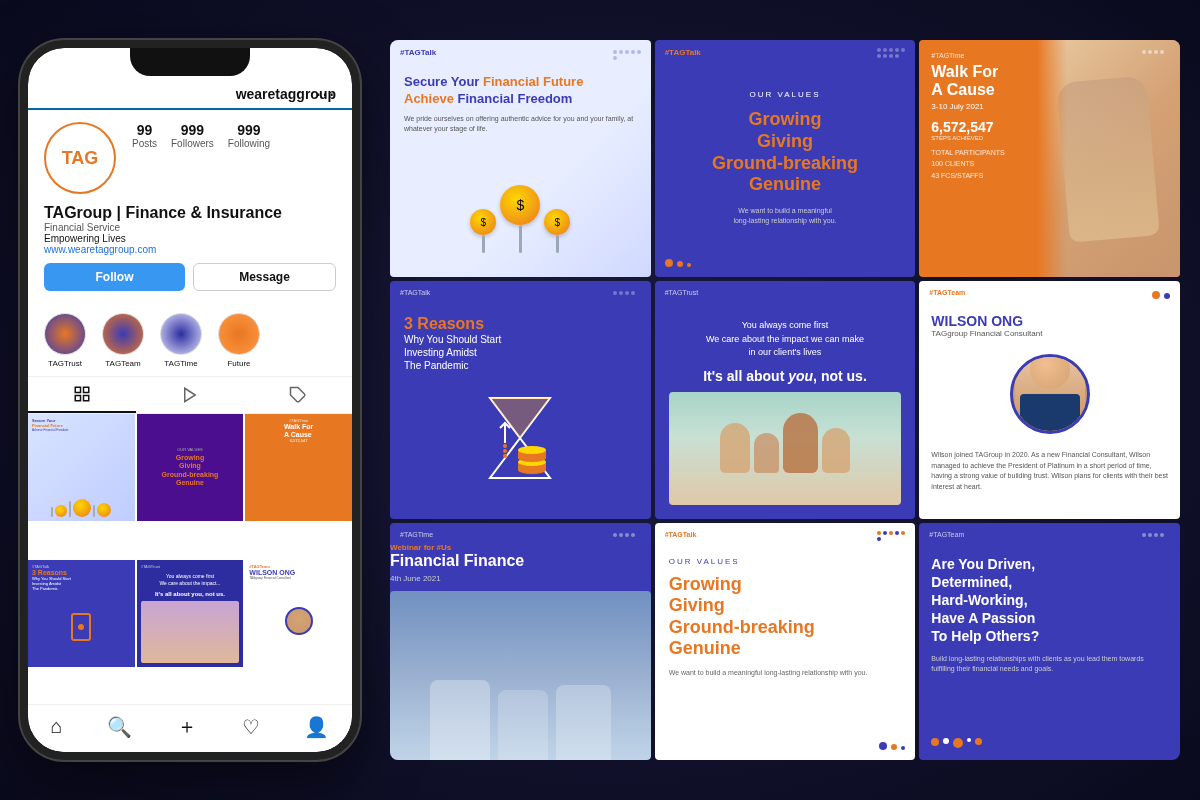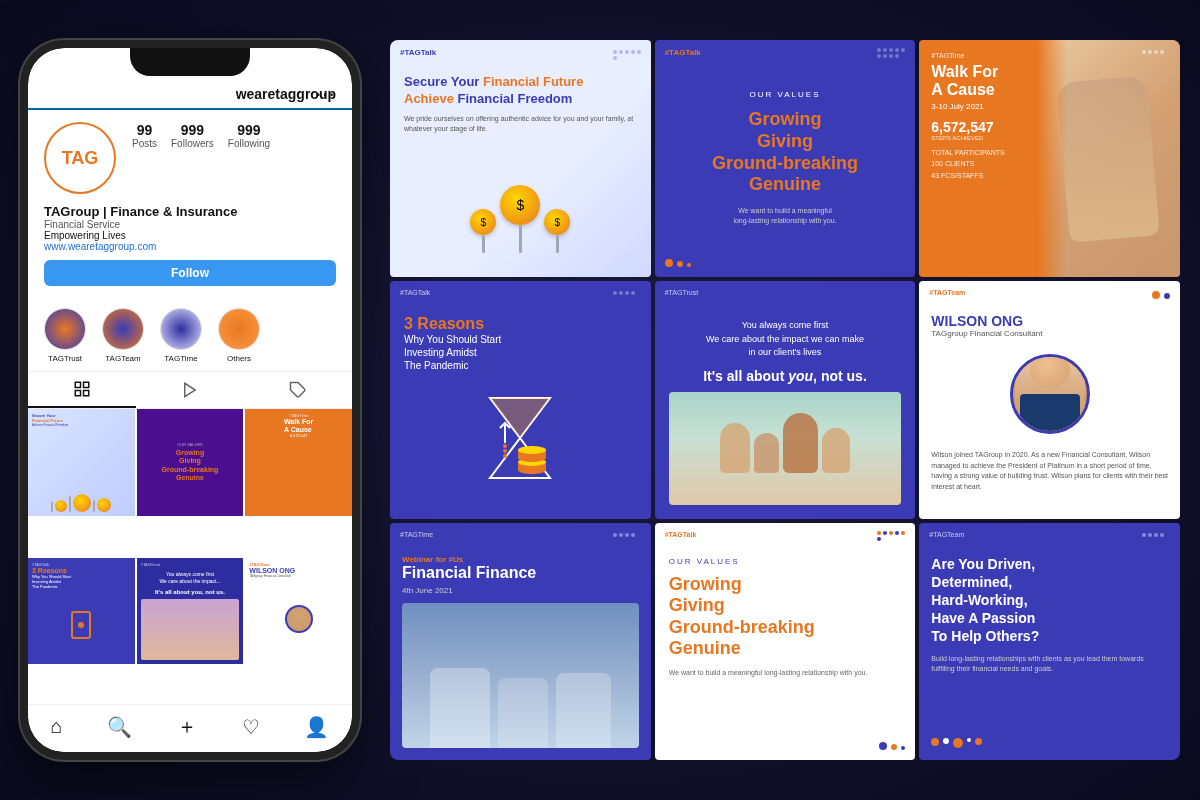--- a/index.html
+++ b/index.html
@@ -114,21 +114,21 @@
     }
     .ig-stat-label {
       font-size: 10px;
       color: #555;
     }
 
     .ig-bio {
       margin-bottom: 8px;
     }
     .ig-bio-name {
-      font-size: 13px;
+      font-size: 16px;
       font-weight: 700;
       color: #111;
     }
     .ig-bio-category {
       font-size: 10px;
       color: #555;
     }
     .ig-bio-tagline {
       font-size: 10px;
       color: #111;
@@ -388,21 +388,20 @@
       overflow: hidden;
       display: flex; align-items: flex-end; justify-content: center;
     }
     .post-6-desc { color: #555; font-size: 7px; line-height: 1.5; }
 
     
     .post-7 {
       background: #3b3bb5;
       display: flex;
       flex-direction: column;
-      padding: 12px;
       position: relative;
     }
     .post-7-tag { color: #fff; font-size: 7px; opacity: 0.7; position: absolute; top: 8px; left: 10px; }
     .post-7-label { color: #e87722; font-size: 8px; font-weight: 600; margin-top: 20px; }
     .post-7-title { color: #fff; font-size: 16px; font-weight: 800; }
     .post-7-date { color: #ccc; font-size: 8px; margin-top: 4px; }
     .post-7-people {
       flex: 1; margin-top: 8px; border-radius: 4px;
       background: linear-gradient(180deg, #a8c4e0, #7a9cbf);
       display: flex; align-items: flex-end; justify-content: center;
@@ -489,39 +488,40 @@
 
         <div class="ig-bio">
           <div class="ig-bio-name">TAGroup | Finance &amp; Insurance</div>
           <div class="ig-bio-category">Financial Service</div>
           <div class="ig-bio-tagline">Empowering Lives</div>
           <div class="ig-bio-link">www.wearetaggroup.com</div>
         </div>
 
         <div class="ig-buttons">
           <button class="ig-btn-follow">Follow</button>
+          <button class="ig-btn-message">Message</button>
         </div>
       </div>
 
       <div class="ig-highlights">
         <div class="ig-highlight">
           <div class="ig-highlight-circle hl-trust"></div>
           <span class="ig-highlight-label">TAGTrust</span>
         </div>
         <div class="ig-highlight">
           <div class="ig-highlight-circle hl-team"></div>
           <span class="ig-highlight-label">TAGTeam</span>
         </div>
         <div class="ig-highlight">
           <div class="ig-highlight-circle hl-time"></div>
           <span class="ig-highlight-label">TAGTime</span>
         </div>
         <div class="ig-highlight">
           <div class="ig-highlight-circle hl-talk"></div>
-          <span class="ig-highlight-label">Others</span>
+          <span class="ig-highlight-label">Future</span>
         </div>
       </div>
 
       <div class="ig-tabs">
         <div class="ig-tab ig-tab-active">
           <svg width="18" height="18" viewBox="0 0 24 24" fill="none" stroke="#111" stroke-width="2">
             <rect x="3" y="3" width="7" height="7"></rect>
               <rect x="14" y="3" width="7" height="7"></rect>
             <rect x="3" y="14" width="7" height="7"></rect>
               <rect x="14" y="14" width="7" height="7"></rect>

